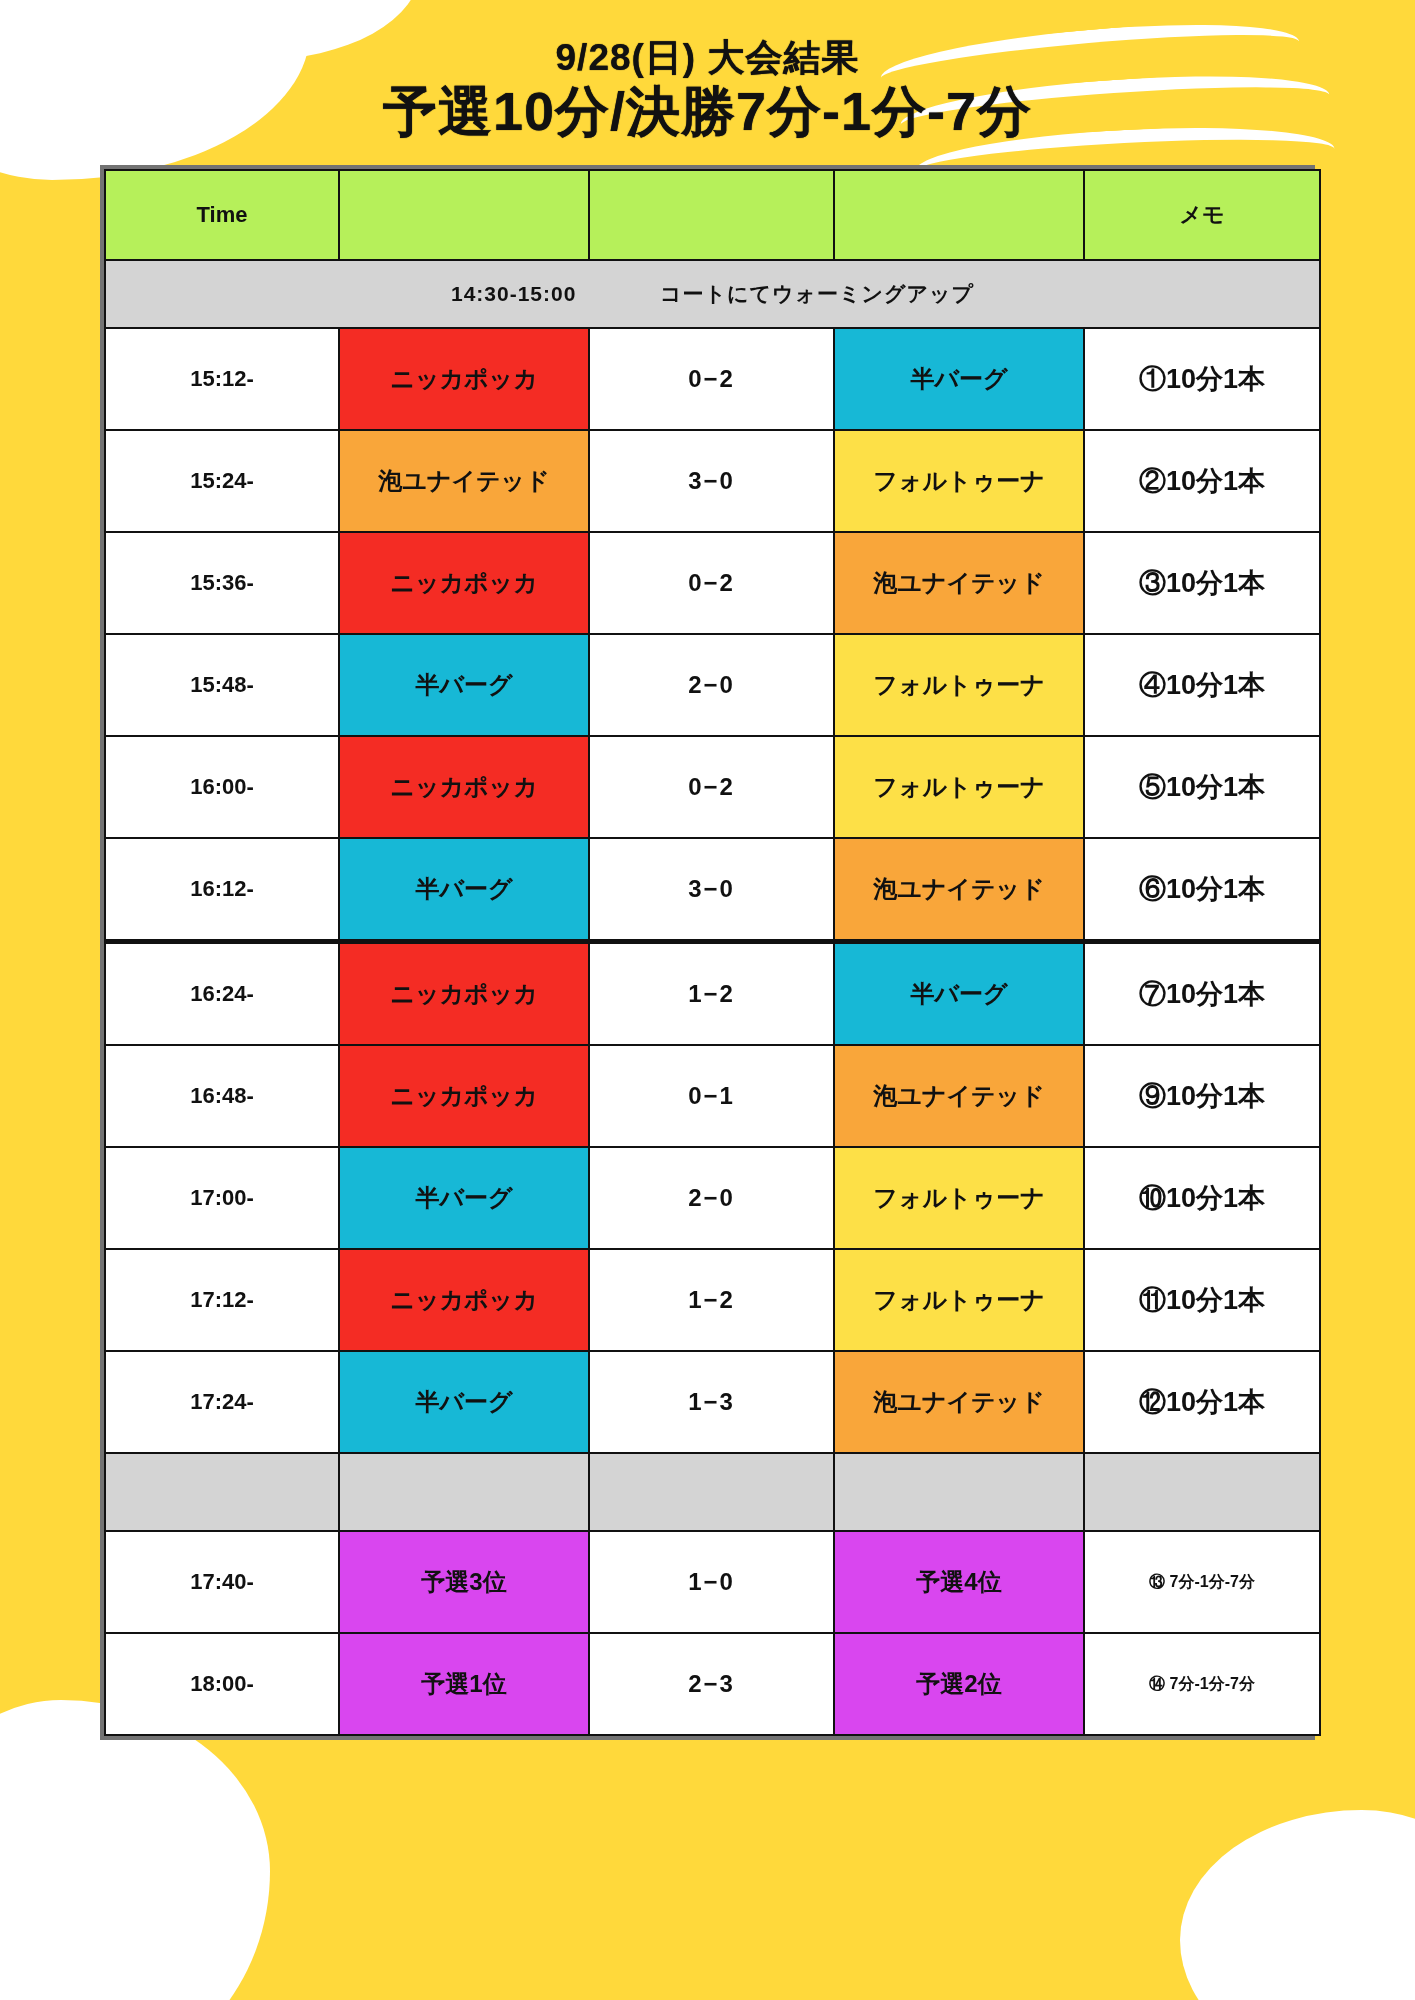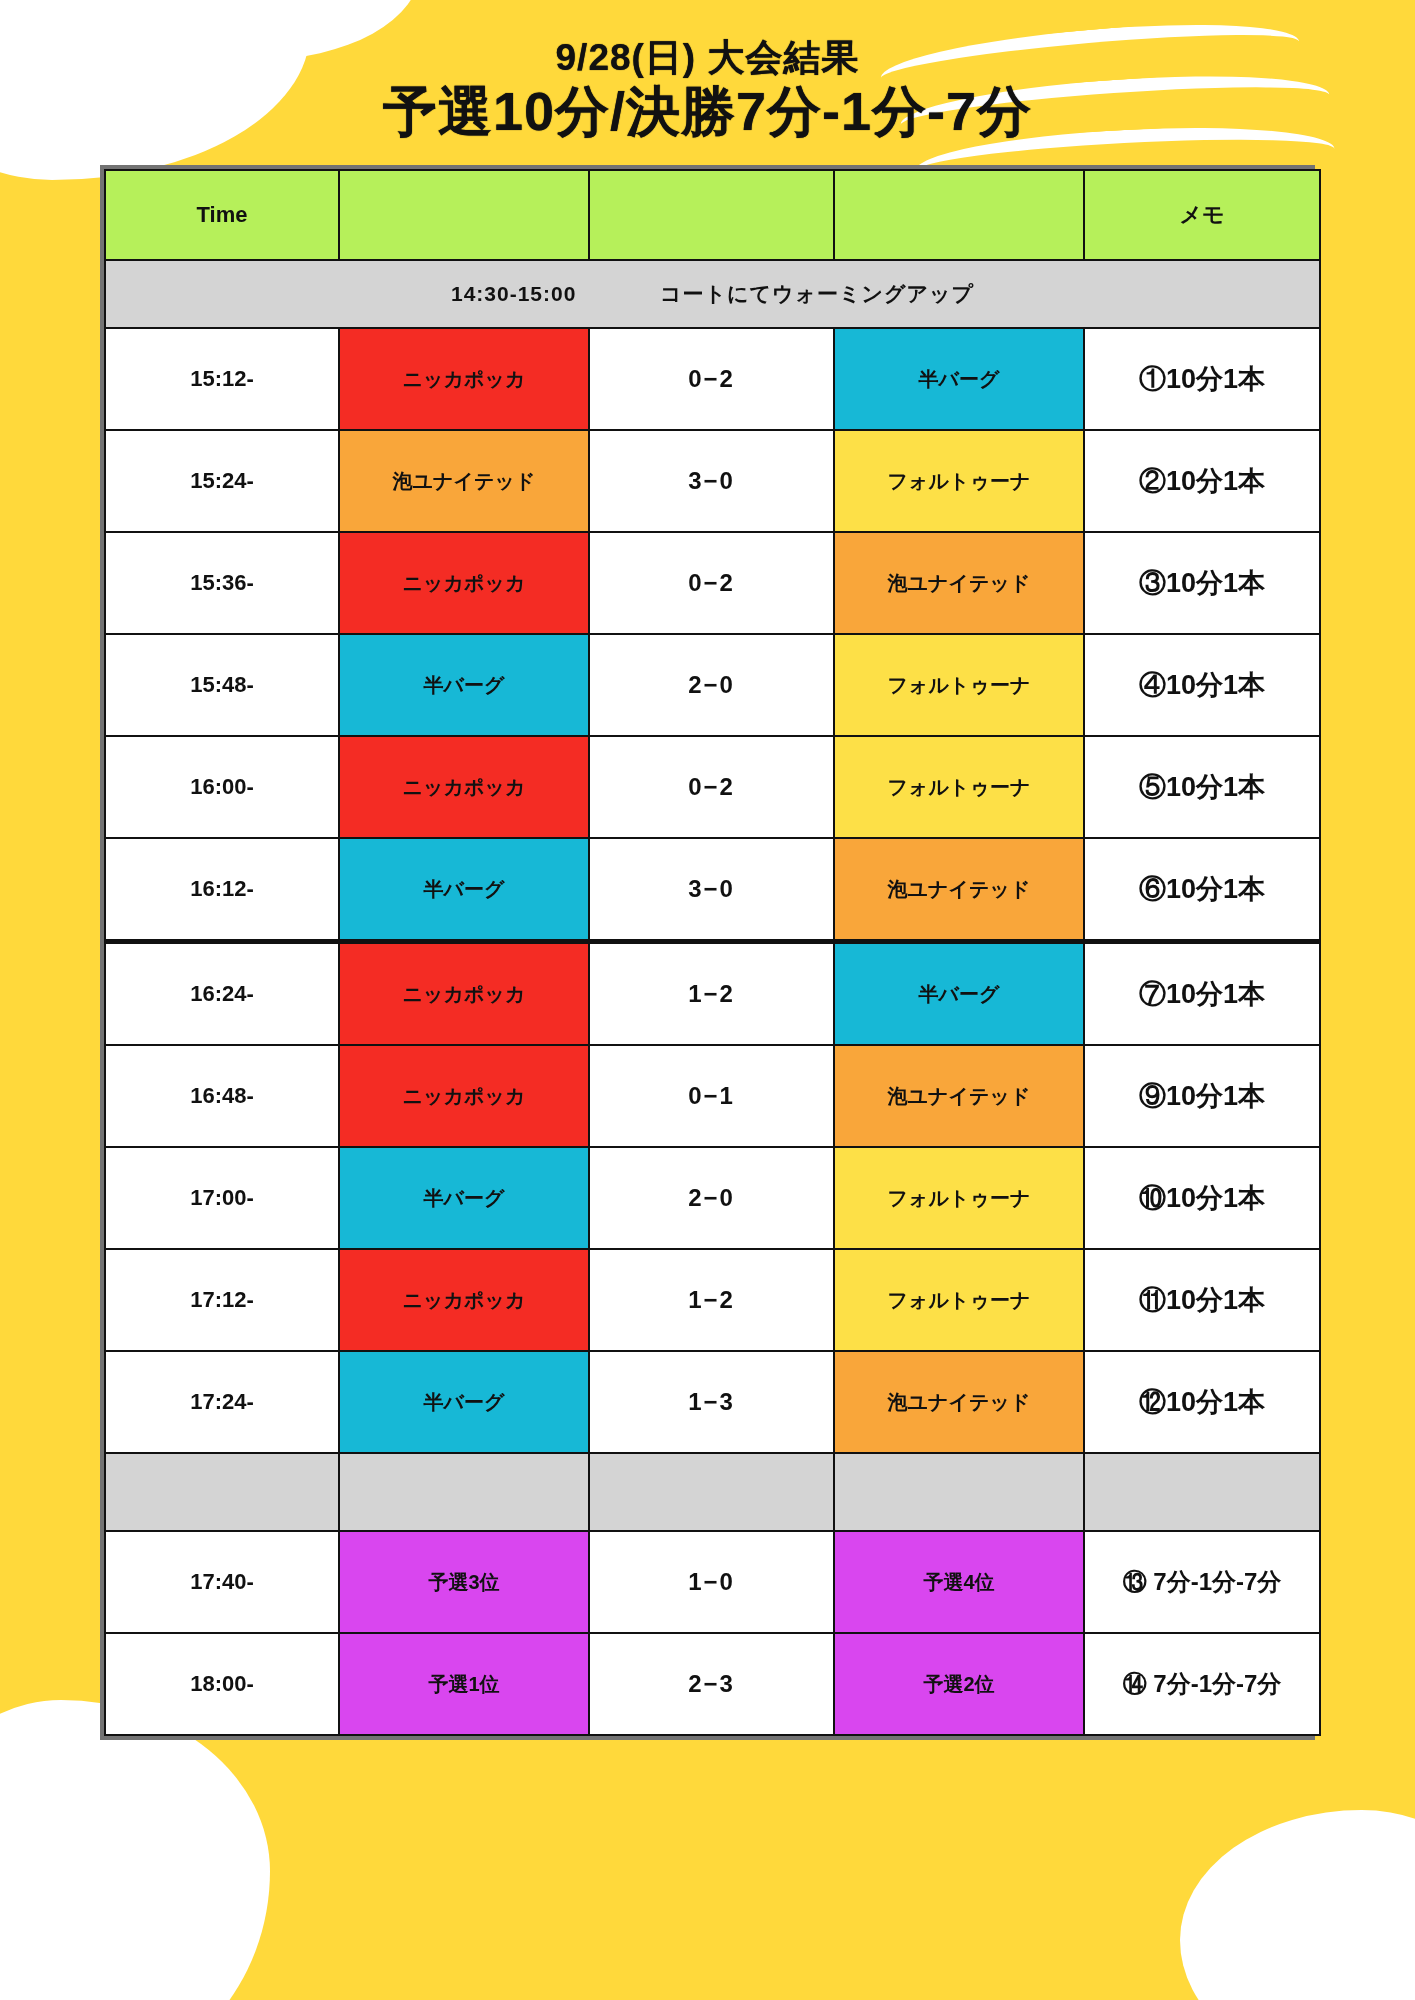--- a/index.html
+++ b/index.html
@@ -90,25 +90,25 @@
   col.c-memo { width: 236px; }
 
   tr.head td { background: #B6F05A; height: 90px; font-size: 22px; }
   tr.warm td { background: #D4D4D4; height: 68px; font-size: 21px; letter-spacing: 1px; }
   tr.blank td { background: #D4D4D4; height: 78px; }
 
   tr.match td { height: 100px; font-size: 22px; }
   tr.match td.time { font-size: 22px; background: #ffffff; }
   tr.match td.score { font-size: 24px; background: #ffffff; letter-spacing: 2px; }
   tr.match td.memo { font-size: 27px; background: #ffffff; white-space: nowrap; }
-  tr.final td.memo { font-size: 24px; }
+  tr.final td.memo { font-size: 16px; }
   tr.final td { height: 92px; font-size: 21px; }
   tr.final td.score { font-size: 24px; }
 
-  .team { display: block; width: 100%; height: 100%; line-height: 100px; font-size: 20px; }
+  .team { display: block; width: 100%; height: 100%; line-height: 100px; font-size: 24px; }
   .t-red    { background: #F42C24; color: #111; }
   .t-cyan   { background: #17B8D6; color: #111; }
   .t-orange { background: #F9A63A; color: #111; }
   .t-yellow { background: #fde047; color: #111; }
   .t-white  { background: #d946ef; color: #111; }
 
   tr.thick-top td { border-top: 5px solid #111111; }
 
   .warm-inner { display: inline-block; }
   .warm-gap { display: inline-block; width: 70px; }

